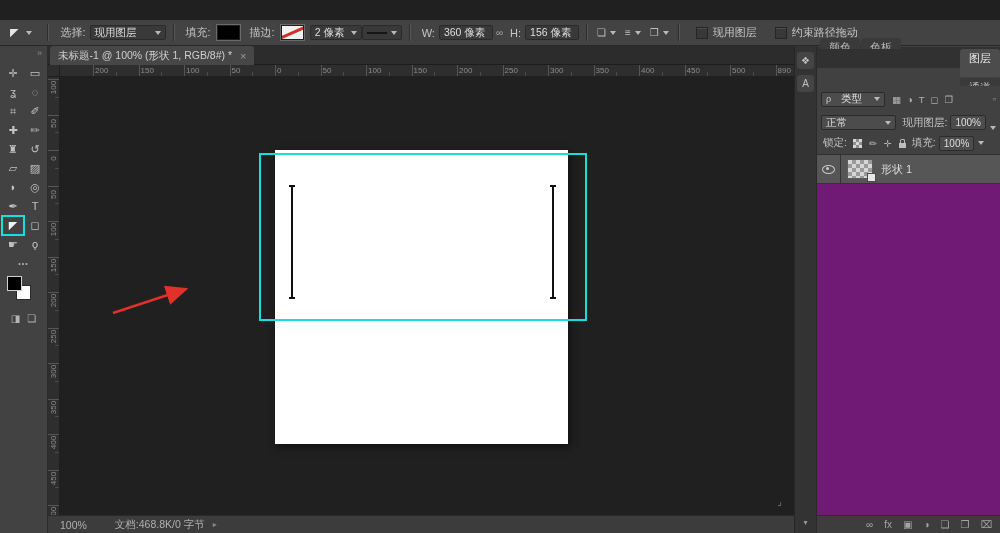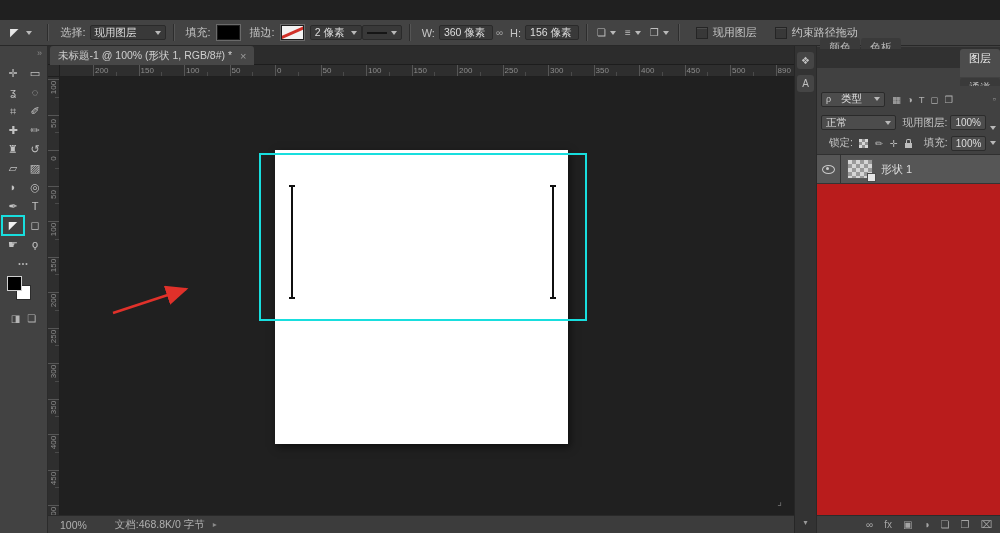--- a/index.html
+++ b/index.html
@@ -124,31 +124,31 @@
   .filter-icons{display:flex;gap:6px;margin-left:7px;color:#b0b0b0;font-size:9.5px;align-items:center;}
   .filter-toggle{margin-left:auto;color:#9a9a9a;font-size:9px;}
   .blend-row{position:absolute;left:4px;right:4px;top:26px;height:18px;display:flex;align-items:flex-end;
              font-size:10.5px;color:#c3c3c3;}
   .blend-field{width:82px;justify-content:space-between;background:#4c4c4c;}
   .plbl{margin-left:7px;white-space:nowrap;font-size:10.5px;color:#c3c3c3;}
   .pval{margin-left:3px;background:#4c4c4c;border:1px solid #2c2c2c;border-radius:2px;
         padding:0 4px;height:13px;line-height:13px;font-size:10px;color:#ddd;}
   .lock-row{position:absolute;left:4px;right:4px;top:48px;height:18px;display:flex;align-items:center;
             font-size:10.5px;color:#c3c3c3;}
-  .lock-row .plbl{margin-left:8px;}
+  .lock-row .plbl{margin-left:2px;}
   .lock-icons{display:flex;align-items:center;gap:7px;margin:0 4px 0 6px;}
   .lock-icons span.g{font-size:9.5px;color:#b8b8b8;}
   .checker{width:9px;height:9px;background-color:#d6d6d6;
      background-image:linear-gradient(45deg,#8e8e8e 25%,transparent 25%,transparent 75%,#8e8e8e 75%),
                       linear-gradient(45deg,#8e8e8e 25%,transparent 25%,transparent 75%,#8e8e8e 75%);
      background-size:6px 6px;background-position:0 0,3px 3px;display:inline-block;}
   .lock-ico{width:7px;height:5px;background:#bdbdbd;position:relative;display:inline-block;margin-top:4px;}
   .lock-ico::before{content:'';position:absolute;top:-4px;left:1px;width:3px;height:3px;
       border:1px solid #bdbdbd;border-bottom:none;border-radius:2px 2px 0 0;}
-  .layers-list{position:absolute;left:0;right:0;top:68px;bottom:18px;background:#b91c1c;
+  .layers-list{position:absolute;left:0;right:0;top:68px;bottom:18px;background:#701a75;
                border-top:1px solid #303030;}
   .layer-row{height:28px;display:flex;align-items:center;border-bottom:1px solid #343434;position:relative;}
   .layer-row.selected{background:#565656;}
   .eye-cell{width:24px;height:100%;display:flex;align-items:center;justify-content:center;
             border-right:1px solid #333;box-sizing:border-box;}
   .eye-ico{width:11px;height:7px;border:1px solid #c9c9c9;border-radius:50%;position:relative;display:inline-block;}
   .eye-ico::after{content:'';position:absolute;width:3px;height:3px;border-radius:50%;background:#c9c9c9;top:1px;left:3px;}
   .thumb{width:26px;height:20px;margin-left:6px;border:1px solid #5a5a5a;box-sizing:border-box;position:relative;}
   .thumb.checker-thumb{background-color:#d6d6d6;
      background-image:linear-gradient(45deg,#9a9a9a 25%,transparent 25%,transparent 75%,#9a9a9a 75%),

